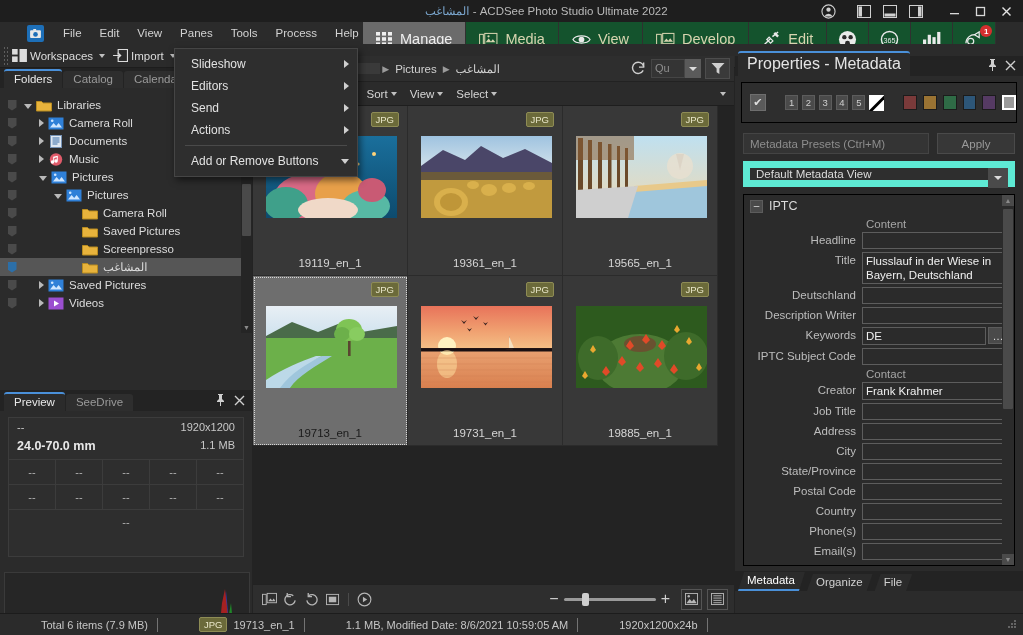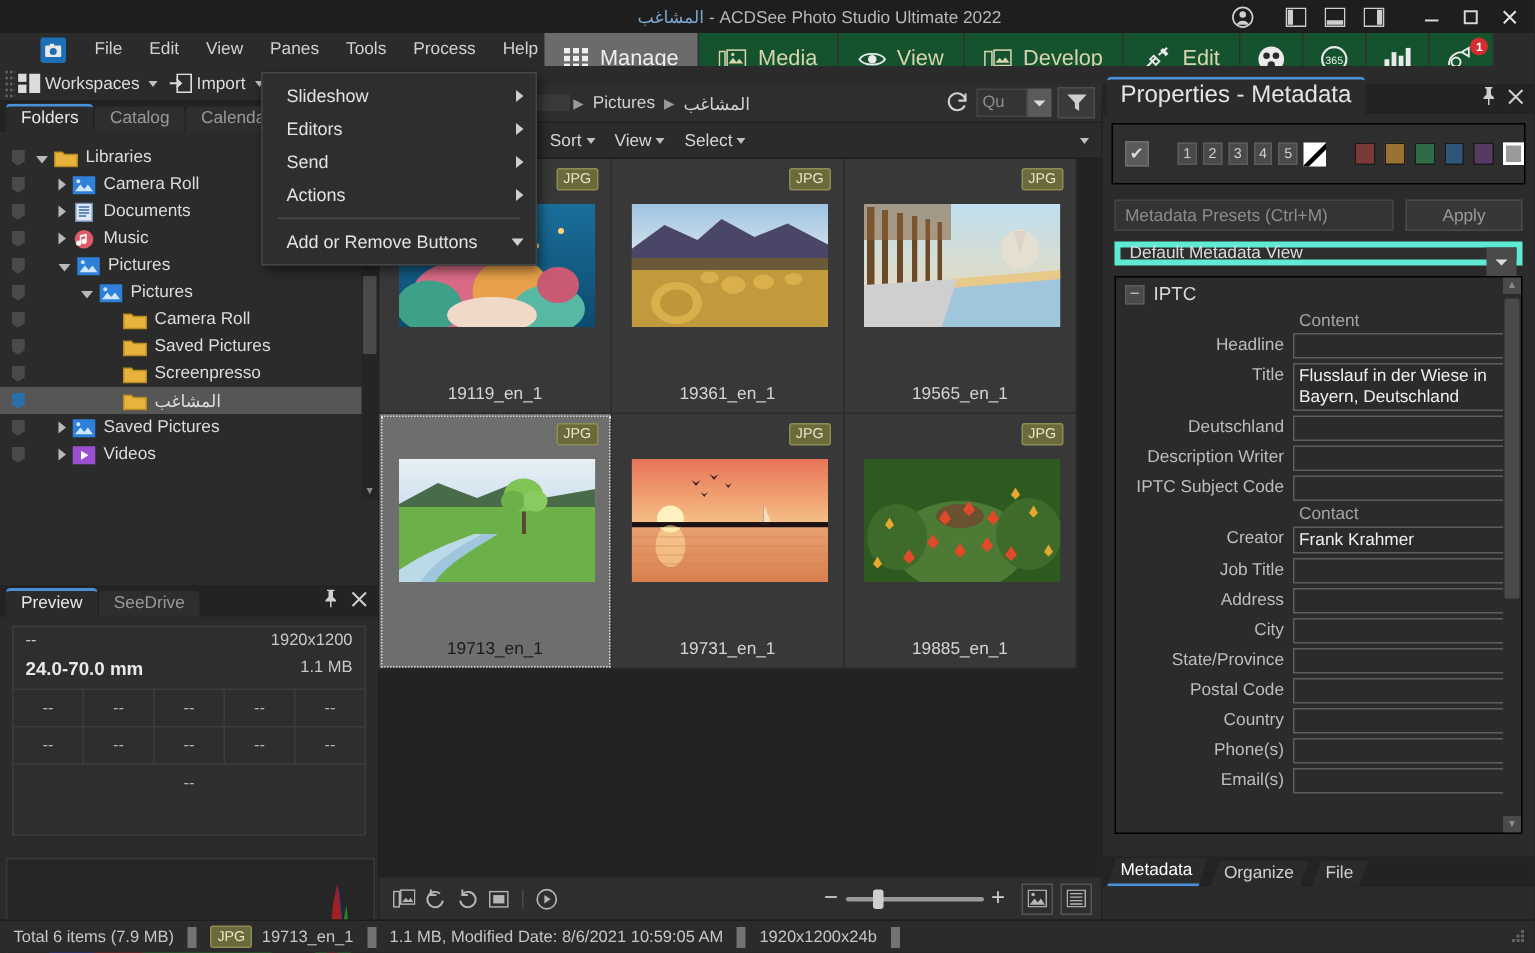--- a/index.html
+++ b/index.html
@@ -121,40 +121,40 @@
   .rt-tab { padding: 2px 9px 3px; font-size: 16px; color:#e4e4e4; background:#2b2b2b; border-top:2px solid #4a90d9; border-top-left-radius:3px; border-top-right-radius:3px; }
   .rateblock { margin: 6px 6px 0; height: 41px; border: 1px solid #000; background:#2e2e2e; display:flex; align-items:center; padding-left: 8px; gap: 3px; }
   .chk { width:17px;height:17px;background:#5a5a5a;border:1px solid #6e6e6e;display:flex;align-items:center;justify-content:center;color:#ddd;font-size:11px; }
   .numbtn { width:14px;height:15px;background:#4a4a4a;border:1px solid #5c5c5c;display:flex;align-items:center;justify-content:center;font-size:9.5px;color:#cfcfcf;margin-left:1px; }
   .nonebtn { width:16px;height:16px;background:#fff;margin-left:1px;position:relative;overflow:hidden; }
   .nonebtn:after{content:"";position:absolute;left:-3px;top:7px;width:24px;height:3px;background:#000;transform:rotate(-45deg);}
   .sw { width:15px;height:15px;margin-left:3px;border:1px solid #1b1b1b; }
   .presetrow { display:flex; align-items:center; margin: 10px 8px 0; gap: 8px; }
   .combo { flex:1; height: 21px; background:#343434; border:1px solid #444; display:flex; align-items:center; padding-left:6px; font-size:11.5px; color:#8d8d8d; position:relative; }
   .applybtn { width: 78px; height: 21px; background:#373737; border:1px solid #4a4a4a; display:flex; align-items:center; justify-content:center; font-size:11.5px; color:#9a9a9a; }
-  .viewcombo { margin: 7px 8px 0; height: 16px; background:#2e2e2e; border:4px solid #5eead4; display:flex; align-items:center; padding-left:6px; font-size:11.5px; color:#dcdcdc; position:relative; }
+  .viewcombo { margin: 7px 8px 0; height: 26px; background:#2e2e2e; border:7px solid #5eead4; display:flex; align-items:center; padding-left:6px; font-size:11.5px; color:#dcdcdc; position:relative; }
   .viewcombo .cbtn { position:absolute; right:0; top:0; width:20px; height:20px; background:#4a4a4a; display:flex;align-items:center;justify-content:center; }
   .metapanel { margin: 7px 8px 0; border:1px solid #000; background:#2b2b2b; height: 372px; position: relative; overflow: hidden; }
   .sect { display:flex; align-items:center; gap:6px; padding: 4px 6px 2px; }
   .minus { width:13px;height:13px;background:#4a4a4a;border:1px solid #5c5c5c;display:flex;align-items:center;justify-content:center;color:#ddd;font-size:10px;line-height:8px; }
   .sect-title { font-size: 12.5px; color:#d9d9d9; }
   .grouplbl { font-size:11.5px; color:#a5a5a5; padding-left: 122px; margin: 3px 0 2px; }
   .frow { display:flex; align-items:flex-start; margin-bottom: 3px; padding-right: 6px; }
   .flbl { width: 118px; text-align: right; font-size: 11.5px; color:#bdbdbd; padding-right: 6px; padding-top: 2px; }
   .fval { flex:1; min-height: 17px; background:#2b2b2b; border:1px solid #5d5d5d; font-size:11.5px; color:#f0f0f0; padding: 1px 3px; line-height: 14px; }
   .fval.two { min-height: 32px; }
   .dots { width: 20px; height: 17px; margin-left: 2px; background:#4a4a4a; border:1px solid #5c5c5c; display:flex; align-items:center; justify-content:center; color:#ddd; font-size:11px; }
   .rtabs { position: absolute; bottom: 22px; left: 0; width: 288px; height: 20px; background: #232323; display:flex; align-items:flex-end; padding-left: 3px; }
   .rtb { font-size: 11.5px; color: #d0d0d0; padding: 2px 10px 3px 9px; background:#2b2b2b; margin-right: 2px;
          clip-path: polygon(6px 0, 100% 0, calc(100% - 6px) 100%, 0 100%); }
   .rtb.sel { color:#fff; background:#2b2b2b; border-bottom: 2px solid #4a90d9; }
 
   
   .status { position: absolute; left: 0; bottom: 0; width: 1023px; height: 22px; background: #2b2b2b; display:flex; align-items:center; border-top:1px solid #1c1c1c; font-size: 11px; color:#c6c6c6; }
-  .st-seg { padding: 0 9px; border-right: 6px solid #737373; height: 14px; display:flex; align-items:center; gap:6px; }
+  .st-seg { padding: 0 9px; border-right: 1px solid #737373; height: 14px; display:flex; align-items:center; gap:6px;margin-left:32px; }
 
   
   .dropmenu { position: absolute; left: 174px; top: 48px; width: 184px; background: #2e2e2e; border: 1px solid #454545; padding: 4px 0; z-index: 90; box-shadow: 2px 3px 7px rgba(0,0,0,.55); }
   .dmi { height: 22px; display:flex; align-items:center; padding: 0 10px 0 16px; font-size: 12px; color: #e2e2e2; position: relative; }
   .dmi .sub { position:absolute; right: 8px; width:0;height:0;border-top:4px solid transparent;border-bottom:4px solid transparent;border-left:5px solid #cfcfcf; }
   .dmi .dn { position:absolute; right: 8px; width:0;height:0;border-left:4.5px solid transparent;border-right:4.5px solid transparent;border-top:5px solid #cfcfcf; }
   .dsep { height:1px; background:#4a4a4a; margin: 4px 10px; }
 
   .vline { width:1px; height:13px; background:#4a4a4a; margin: 0 5px; }
 </style>
@@ -931,20 +931,25 @@
           </div>
           <div class="frow">
             <div class="flbl">Deutschland</div>
             <div class="fval"></div>
           </div>
           <div class="frow">
             <div class="flbl">Description Writer</div>
             <div class="fval"></div>
           </div>
           <div class="frow">
+            <div class="flbl">Keywords</div>
+            <div class="fval">DE</div>
+            <div class="dots">…</div>
+          </div>
+          <div class="frow">
             <div class="flbl">IPTC Subject Code</div>
             <div class="fval"></div>
           </div>
         </div>
       <div class="grouplbl">Contact</div>
       <div id="contact-fields">
           <div class="frow">
             <div class="flbl">Creator</div>
             <div class="fval">Frank Krahmer</div>
           </div>

